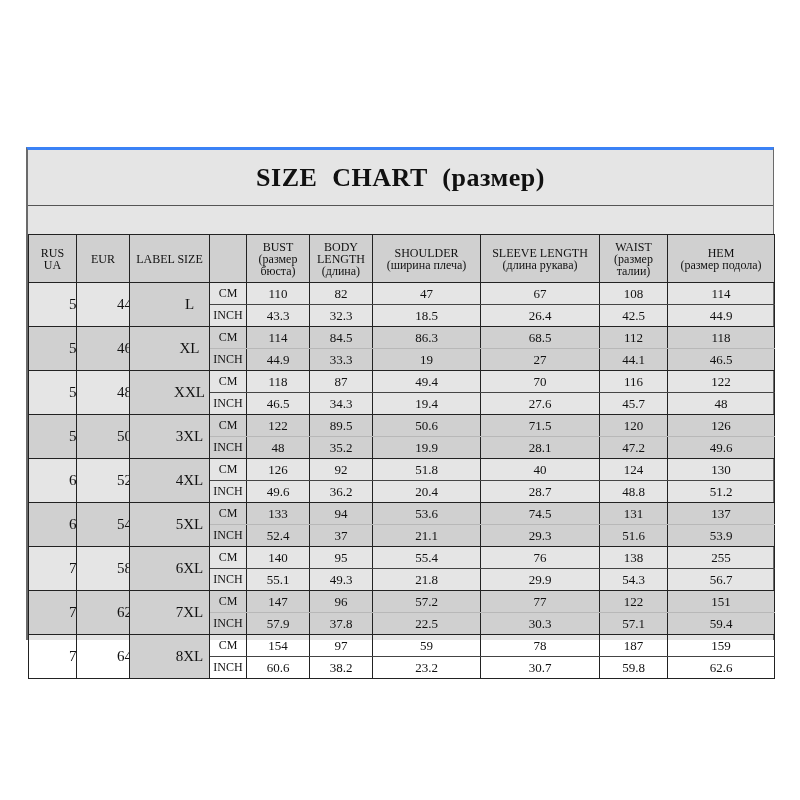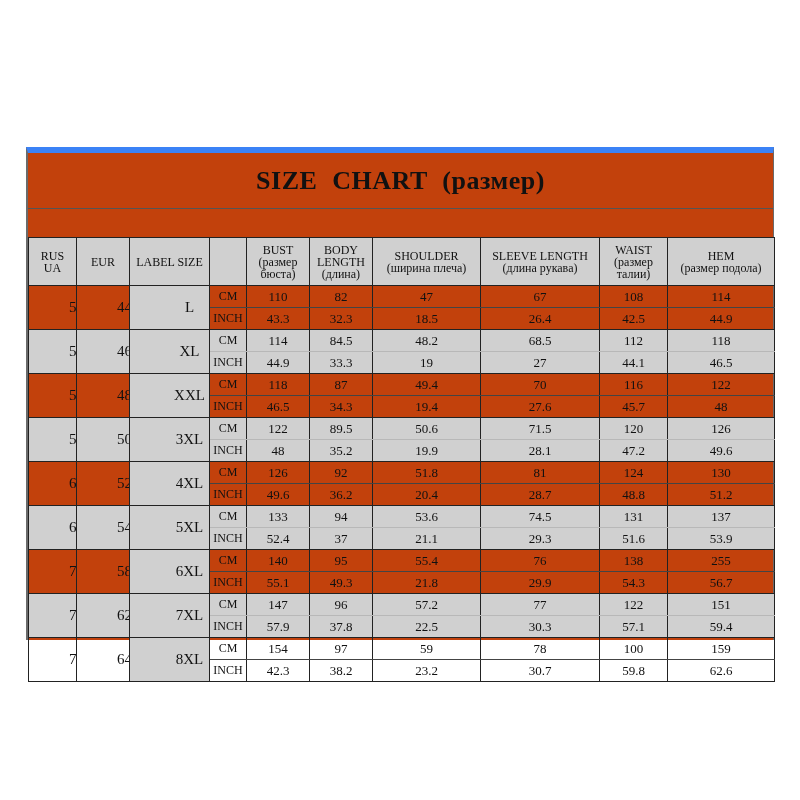--- a/index.html
+++ b/index.html
@@ -1,21 +1,21 @@
 <!DOCTYPE html>
 <html><head>
 <meta charset="utf-8">
 <style>
   html, body { margin: 0; padding: 0; background: #ffffff; }
   body { width: 800px; height: 800px; position: relative; overflow: hidden; }
   .chart {
     position: absolute; left: 26px; top: 147px; width: 748px; height: 493px;
     box-sizing: border-box;
-    border-top: 6px solid #3b82f6; border-left: 2px solid #6a6a6a; border-right: 1px solid #6a6a6a;
-    background: #c2410c;
+    border-top: 3px solid #3b82f6; border-left: 2px solid #6a6a6a; border-right: 1px solid #6a6a6a;
+    background: #e5e5e5;
   }
   .title {
     height: 55px; display: flex; align-items: center; justify-content: center;
     font-family: "Liberation Serif", "DejaVu Serif", serif; font-size: 26px; font-weight: bold;
     color: #111; letter-spacing: 0.5px; word-spacing: 8px;
     border-bottom: 1px solid #555;
   }
   table {
     border-collapse: collapse; width: 746px; table-layout: fixed;
     font-family: Liberation Serif, serif; color: #111; margin-top: 28px;
@@ -112,21 +112,21 @@
     <td class="num">44.9</td>
   </tr>
 
   <tr class="cm gray">
     <td rowspan="2" class="big">54</td>
     <td rowspan="2" class="big">46</td>
     <td rowspan="2" class="big label">XL</td>
     <td class="unit">CM</td>
     <td class="num">114</td>
     <td class="num">84.5</td>
-    <td class="num">48.2</td>
+    <td class="num">86.3</td>
     <td class="num">68.5</td>
     <td class="num">112</td>
     <td class="num">118</td>
   </tr>
   <tr class="inch gray">
     <td class="unit">INCH</td>
     <td class="num">44.9</td>
     <td class="num">33.3</td>
     <td class="num">19</td>
     <td class="num">27</td>
@@ -179,21 +179,21 @@
   </tr>
 
   <tr class="cm white">
     <td rowspan="2" class="big">62</td>
     <td rowspan="2" class="big">52</td>
     <td rowspan="2" class="big label">4XL</td>
     <td class="unit">CM</td>
     <td class="num">126</td>
     <td class="num">92</td>
     <td class="num">51.8</td>
-    <td class="num">81</td>
+    <td class="num">40</td>
     <td class="num">124</td>
     <td class="num">130</td>
   </tr>
   <tr class="inch white">
     <td class="unit">INCH</td>
     <td class="num">49.6</td>
     <td class="num">36.2</td>
     <td class="num">20.4</td>
     <td class="num">28.7</td>
     <td class="num">48.8</td>
@@ -268,26 +268,26 @@
 
   <tr class="cm white">
     <td rowspan="2" class="big">78/80</td>
     <td rowspan="2" class="big">64</td>
     <td rowspan="2" class="big label">8XL</td>
     <td class="unit">CM</td>
     <td class="num">154</td>
     <td class="num">97</td>
     <td class="num">59</td>
     <td class="num">78</td>
-    <td class="num">100</td>
+    <td class="num">187</td>
     <td class="num">159</td>
   </tr>
   <tr class="inch white">
     <td class="unit">INCH</td>
-    <td class="num">42.3</td>
+    <td class="num">60.6</td>
     <td class="num">38.2</td>
     <td class="num">23.2</td>
     <td class="num">30.7</td>
     <td class="num">59.8</td>
     <td class="num">62.6</td>
   </tr>
 </tbody>
   </table>
 </div>
 

